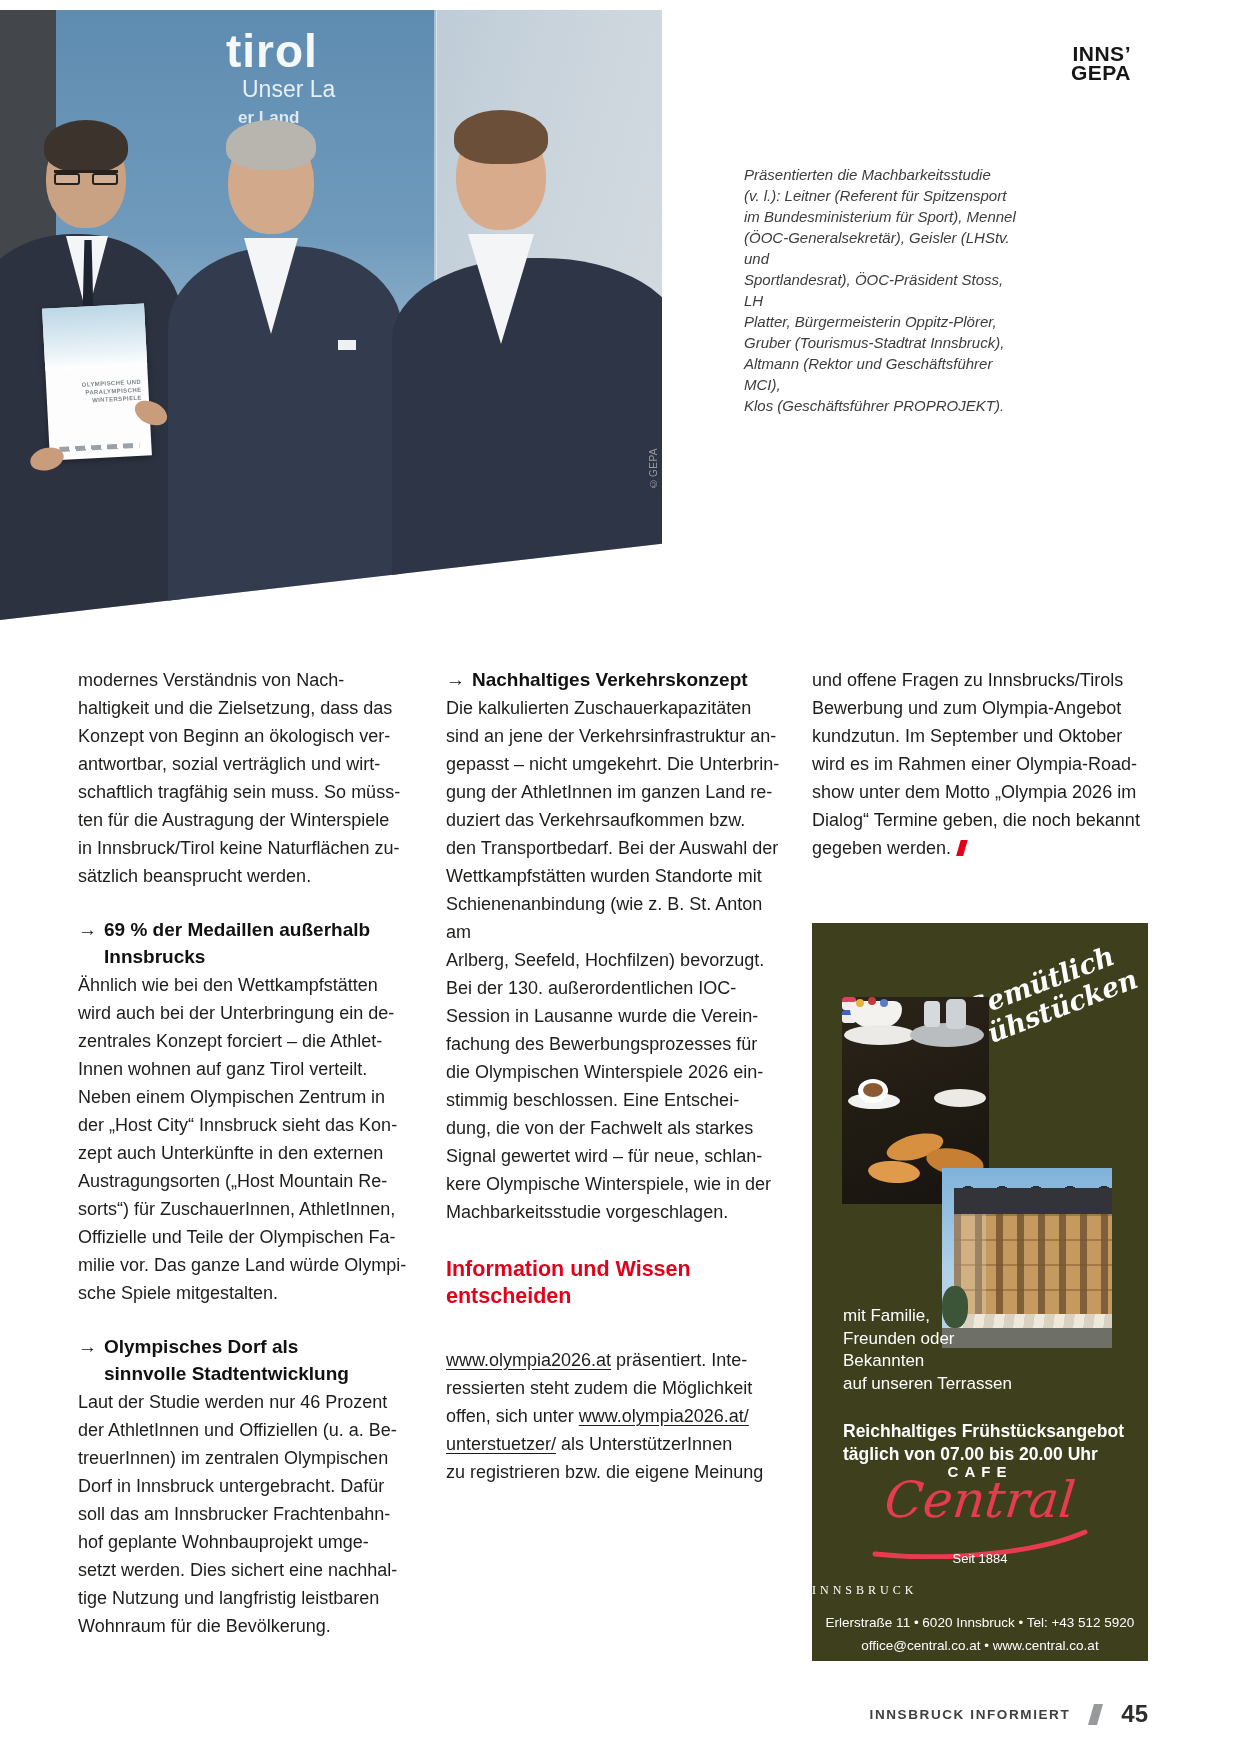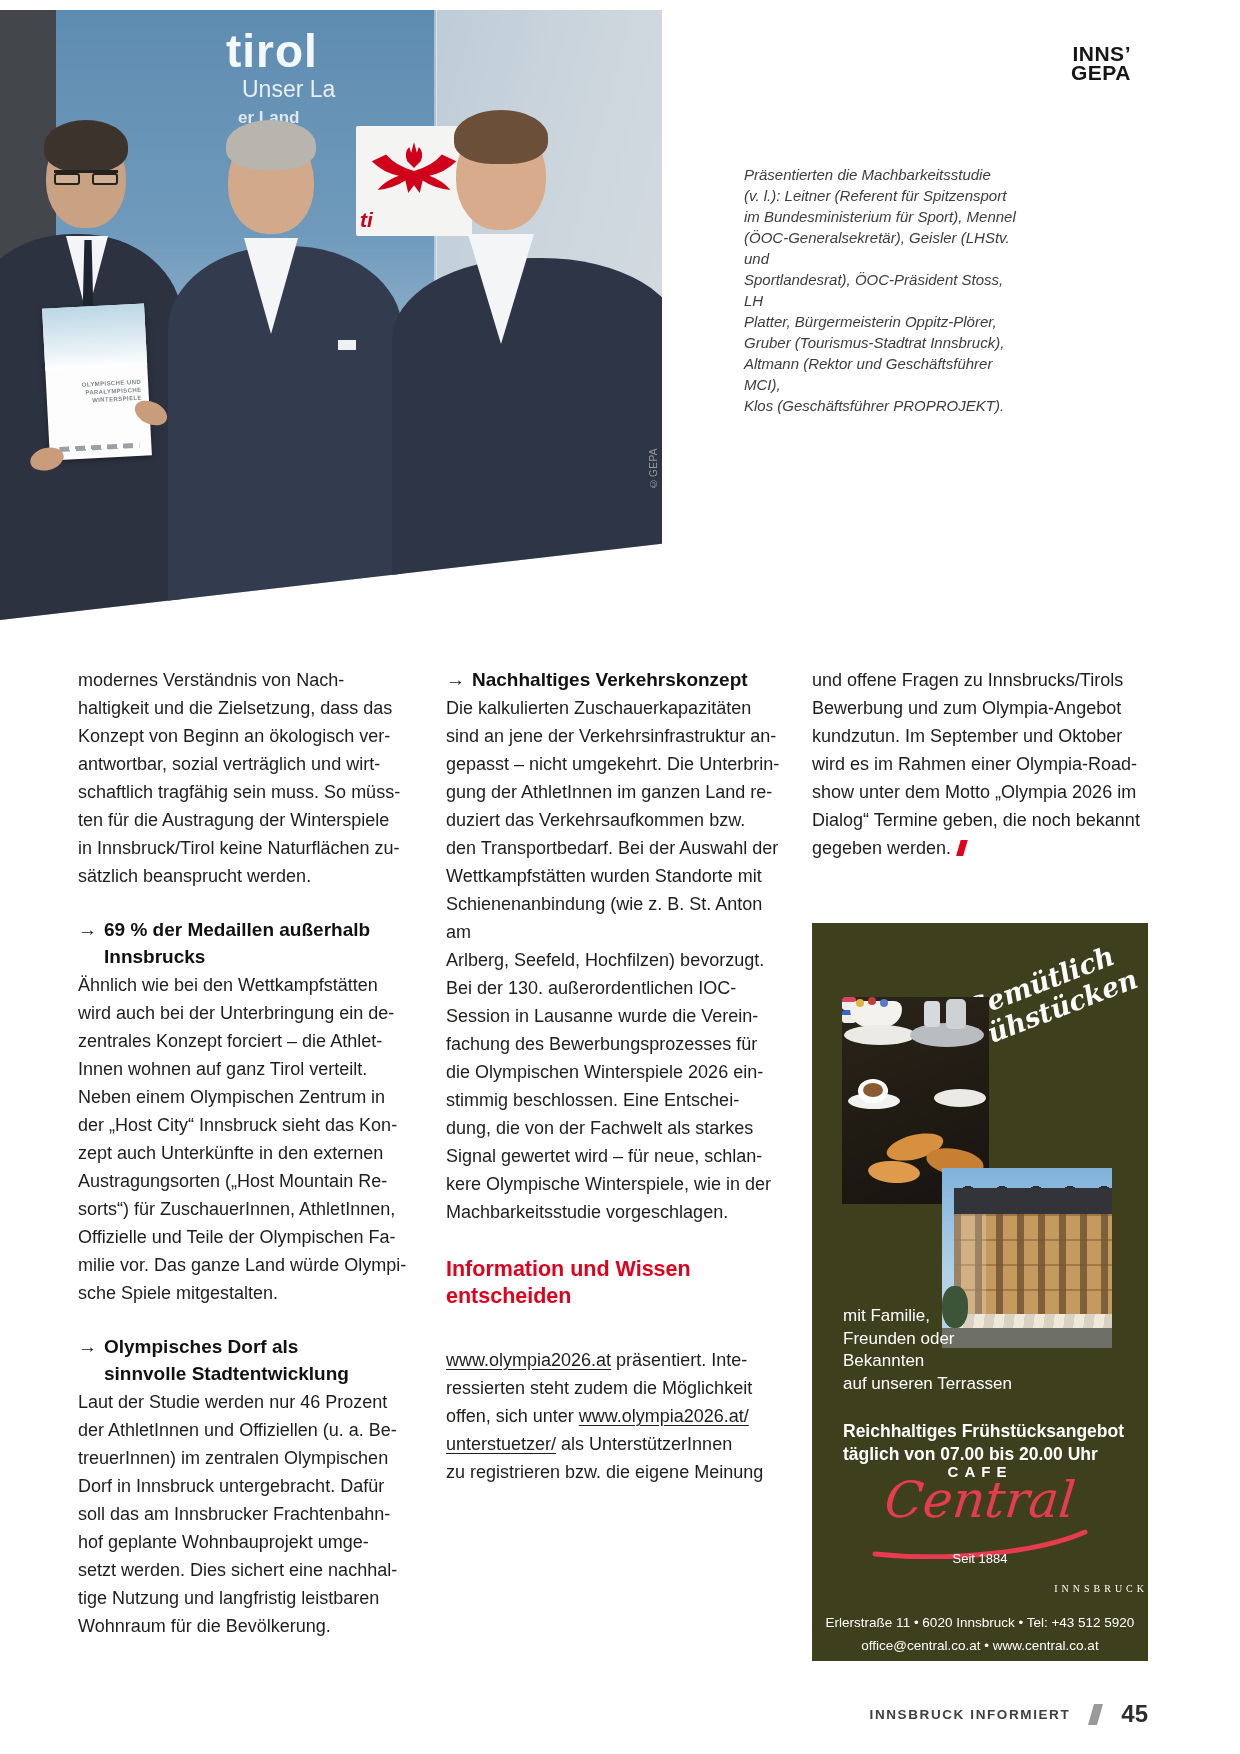--- a/index.html
+++ b/index.html
@@ -137,22 +137,22 @@
   .bldg .tree { position:absolute; left:0; top:118px; width:26px; height:42px; background:#3c5438; border-radius:45%; }
   .ad-terrace { position:absolute; left:31px; top:382px; font-size:17px; line-height:22.5px; white-space:pre-line; }
   .ad-offer { position:absolute; left:31px; top:497px; font-size:17.5px; line-height:23px; font-weight:700; white-space:pre-line; }
   .ad-cafe { position:absolute; left:0; top:540px; width:100%; text-align:center;
     font-size:15px; font-weight:700; letter-spacing:6px; }
   .ad-central { position:absolute; left:0; top:548px; width:100%; text-align:center;
     font-family:"DejaVu Serif", serif; font-style:italic; font-size:50px; line-height:58px;
     color:#e73b4f; transform:skewX(-6deg); }
   .ad-swoosh { position:absolute; left:58px; top:606px; }
   .ad-since { position:absolute; left:0; top:628px; width:100%; text-align:center; font-size:13px; }
-  .ad-city { position:absolute; left:0; top:660px; width:100%; text-align:right;
-    font-size:10px; letter-spacing:4px; font-family:"Liberation Serif", serif; }
+  .ad-city { position:absolute; left:0; top:660px; width:100%; text-align:left;
+    font-size:12px; letter-spacing:4px; font-family:"Liberation Serif", serif; }
   .ad-address { position:absolute; left:0; top:692px; width:100%; text-align:center; font-size:13.5px; }
   .ad-contact { position:absolute; left:0; top:715px; width:100%; text-align:center; font-size:13.5px; }
 
   
   .footer { position:absolute; right:92px; top:1690px; display:flex; align-items:center; gap:21px; }
   .footer .mag { font-size:13.5px; font-weight:700; letter-spacing:1.6px; color:#3f3f3e; }
   .footer .slash { width:9px; height:21px; background:#97999b; transform:skewX(-16deg); }
   .footer .num { font-size:24px; font-weight:700; color:#2e2e2d; }
 </style>
 </head>
@@ -160,26 +160,20 @@
 
 <div class="page">
 
   <div class="photo">
     <div class="screen-left"></div>
     <div class="wall-blue"></div>
     <div class="brand-big">tirol</div>
     <div class="brand-sub">Unser La</div>
     <div class="brand-sub2">er Land</div>
     <div class="wall-seam"></div>
-    <div class="eagle-panel">
-      <svg width="96" height="74" viewBox="0 0 100 74">
-        <path fill="#d0021b" d="M50 36 L43 29 Q39 20 45 14 L47 20 L50 9 L53 20 L55 14 Q61 20 57 29 L50 36 M50 39 Q31 34 21 22 L6 29 Q18 41 34 44 Q20 49 12 59 Q29 57 41 49 L44 62 L50 54 L56 62 L59 49 Q71 57 88 59 Q80 49 66 44 Q82 41 94 29 L79 22 Q69 34 50 39"></path>
-      </svg>
-      <div class="logo-small">ti</div>
-    </div>
     <div class="man man1"></div>
     <div class="shirt shirt1"></div>
     <div class="tie1"></div>
     <div class="head head1"></div>
     <div class="hair hair1"></div>
     <div class="glasses">
         <i></i>
         <i></i>
       </div>
     <div class="man man2"></div>

